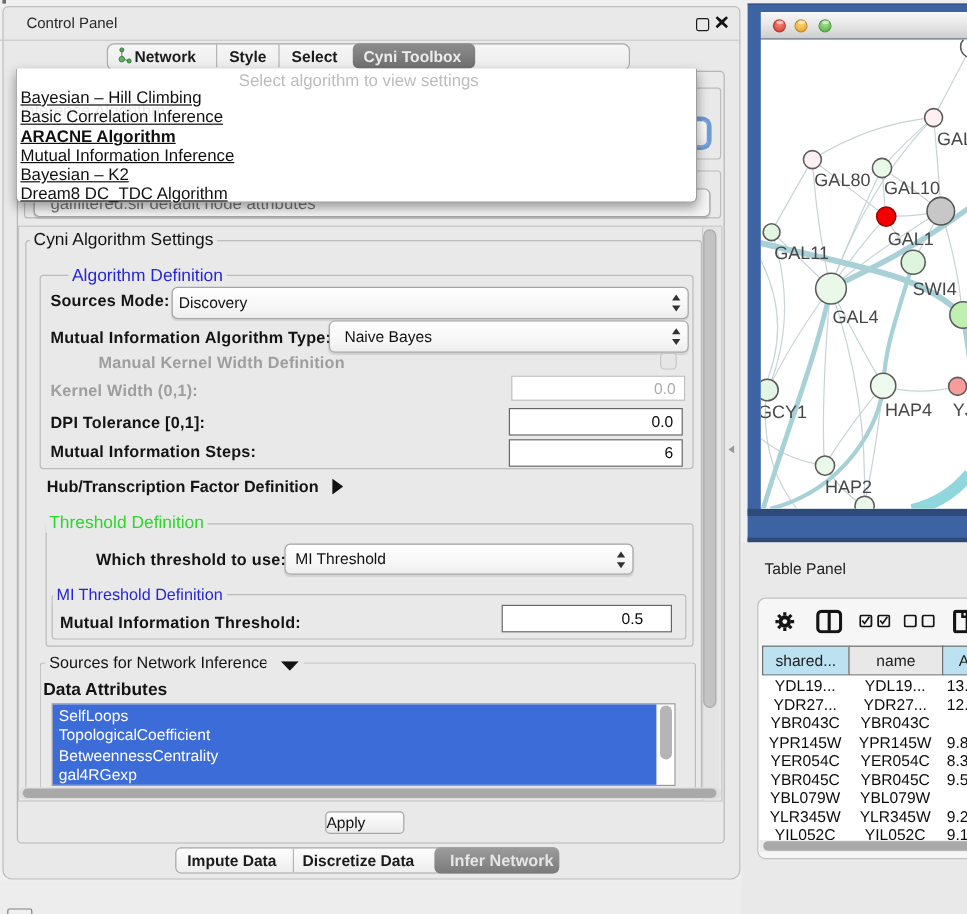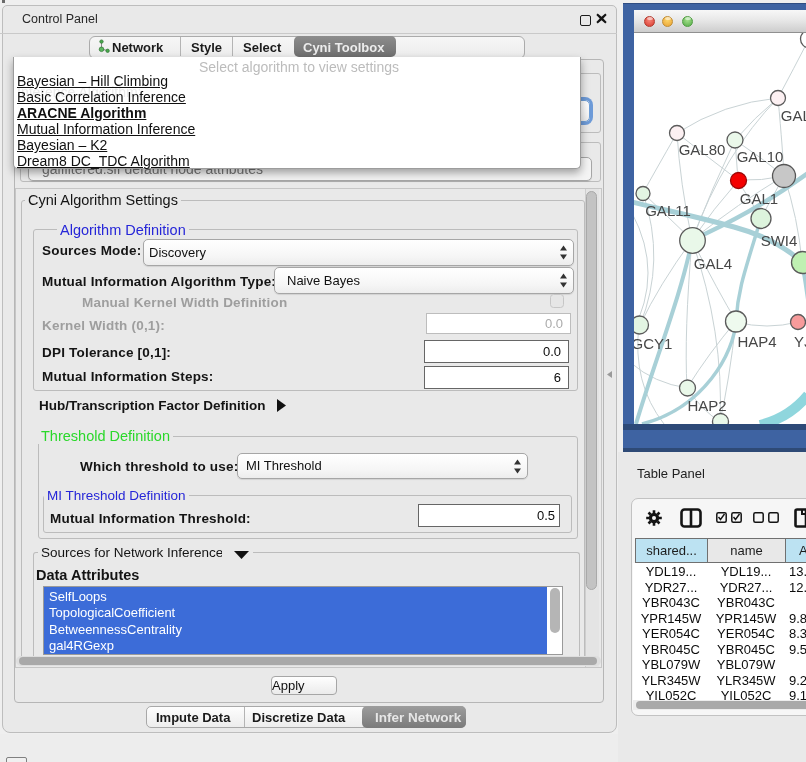--- a/index.html
+++ b/index.html
@@ -120,21 +120,21 @@
   <svg style="position:absolute;right:5px;top:4.5px;" width="9" height="15" viewBox="0 0 9 15">
       <path d="M4.5 0.5 L8 5.5 H1 Z" fill="#333"></path>
       <path d="M4.5 14.5 L1 9.5 H8 Z" fill="#333"></path>
     </svg>
 </div>
 
 <div class="grp" style="left:43px;top:495px;width:527px;height:36px;"></div>
 <div class="leg" style="left:44px;top:488px;color:#2626d8;font-size:13.5px;text-align:center;">MI Threshold Definition</div>
 
 <div class="lbl" style="left:50px;top:511px;">Mutual Information Threshold:</div>
-<div class="field" style="left:418px;top:504px;width:142px;height:23px;border:1px solid #666;color:#0a0a0a;line-height:21px;padding-right:4px;box-sizing:border-box;">0.5</div>
+<div class="field" style="left:418px;top:504px;width:142px;height:23px;border:1px solid #666;color:#0a0a0a;line-height:21px;padding-right:23px;box-sizing:border-box;">0.5</div>
 
 <div class="a" style="left:33px;top:552px;width:547px;height:106px;border:1px solid #bcbcbc;border-bottom:none;border-radius:3px 3px 0 0;box-sizing:border-box;"></div>
 <div class="leg" style="left:38px;top:545px;color:#141414;font-size:13.5px;">Sources for Network Inference</div>
 <div class="a" style="left:222px;top:547px;width:31px;height:12px;background:#e9e9e9;"></div>
 <svg class="a" style="left:234px;top:551px;" width="15" height="8" viewBox="0 0 15 8">
     <path d="M0 0 L15 0 L7.5 8 Z" fill="#111"></path>
   </svg>
 
 <div class="a" style="left:36px;top:567px;font:bold 14.5px 'Liberation Sans',sans-serif;color:#141414;">Data Attributes</div>
 

